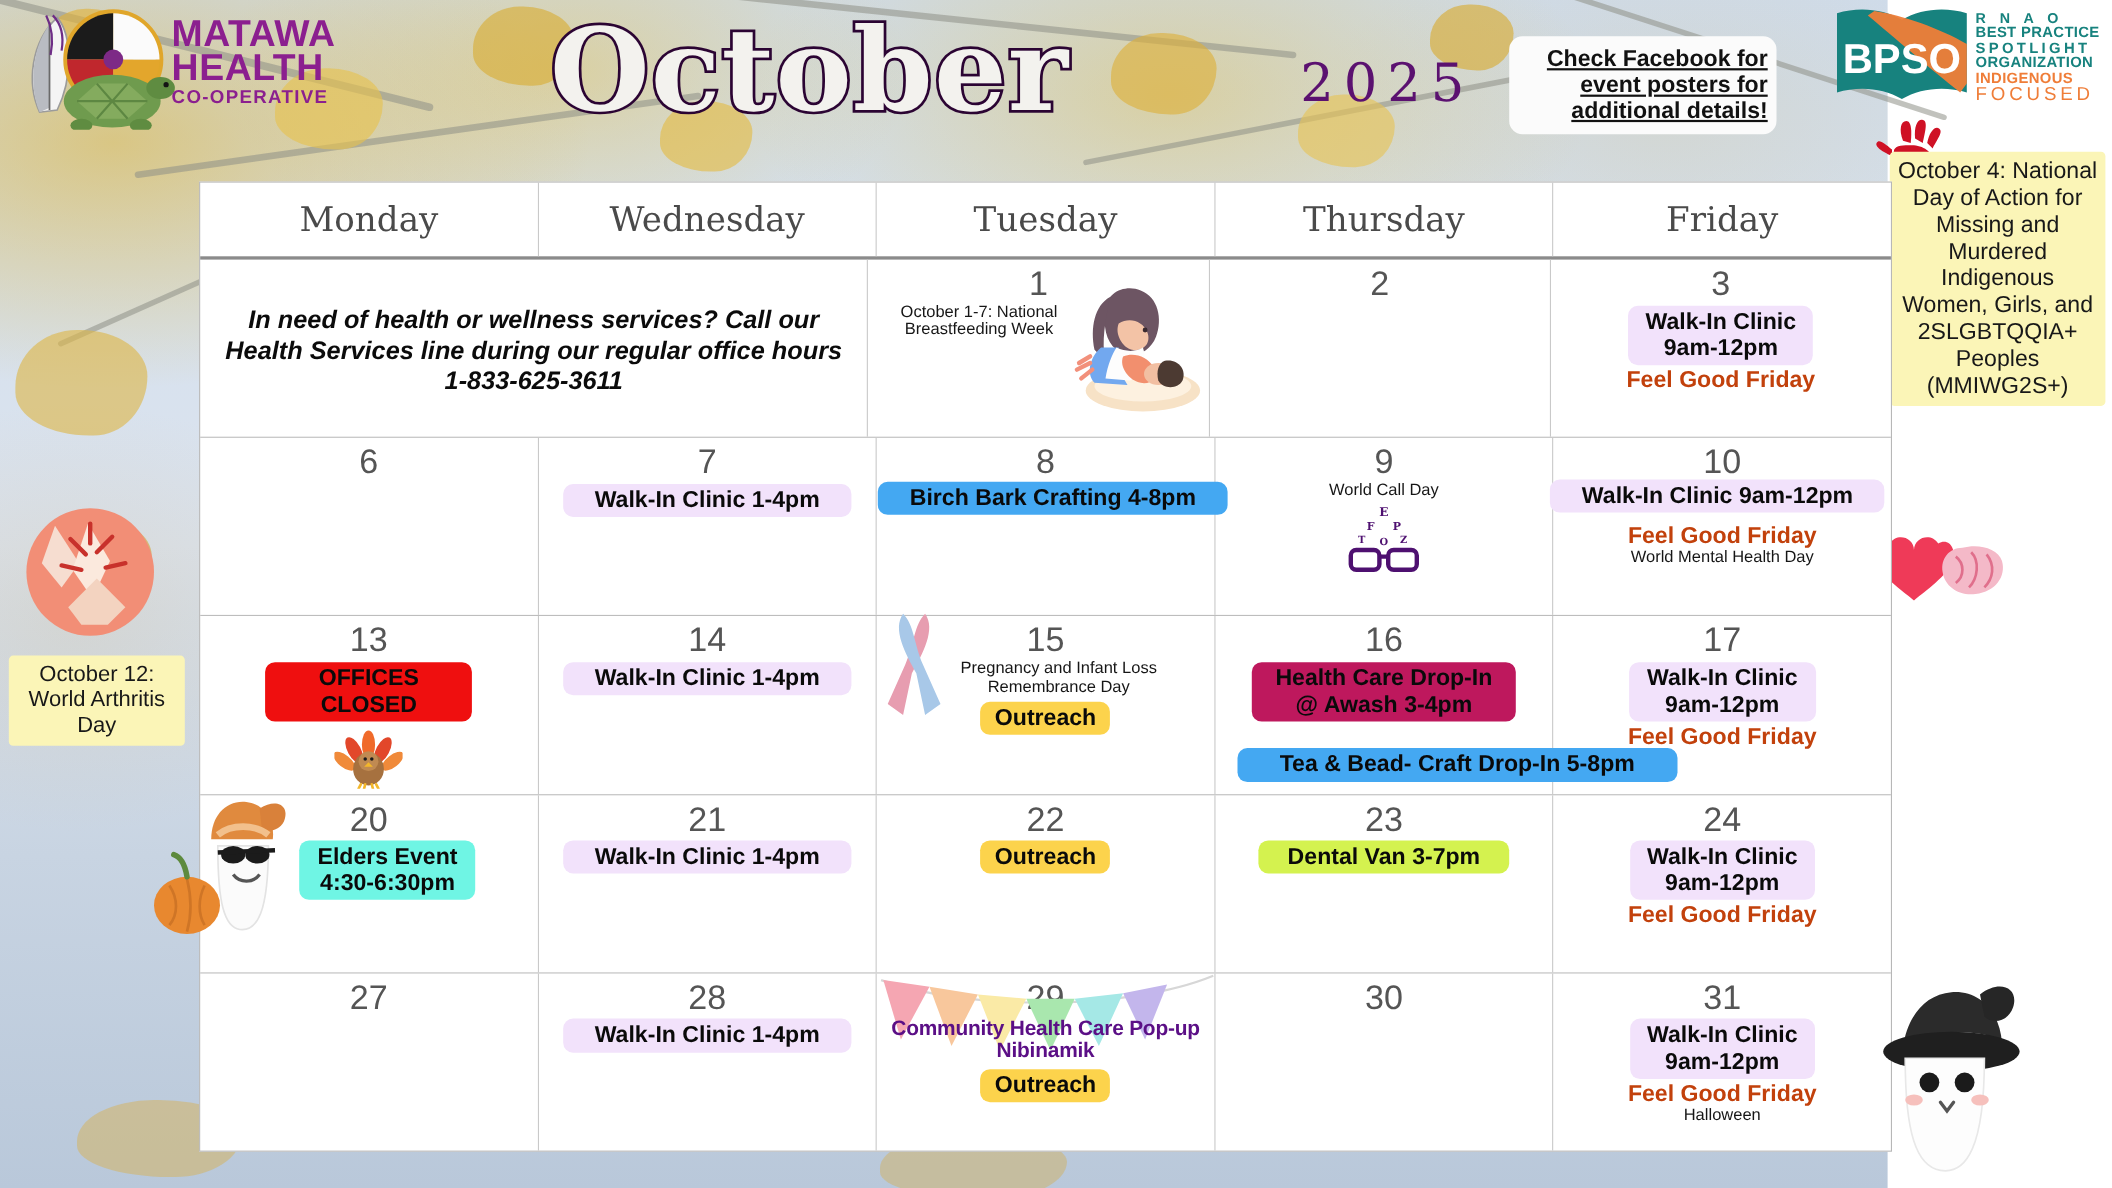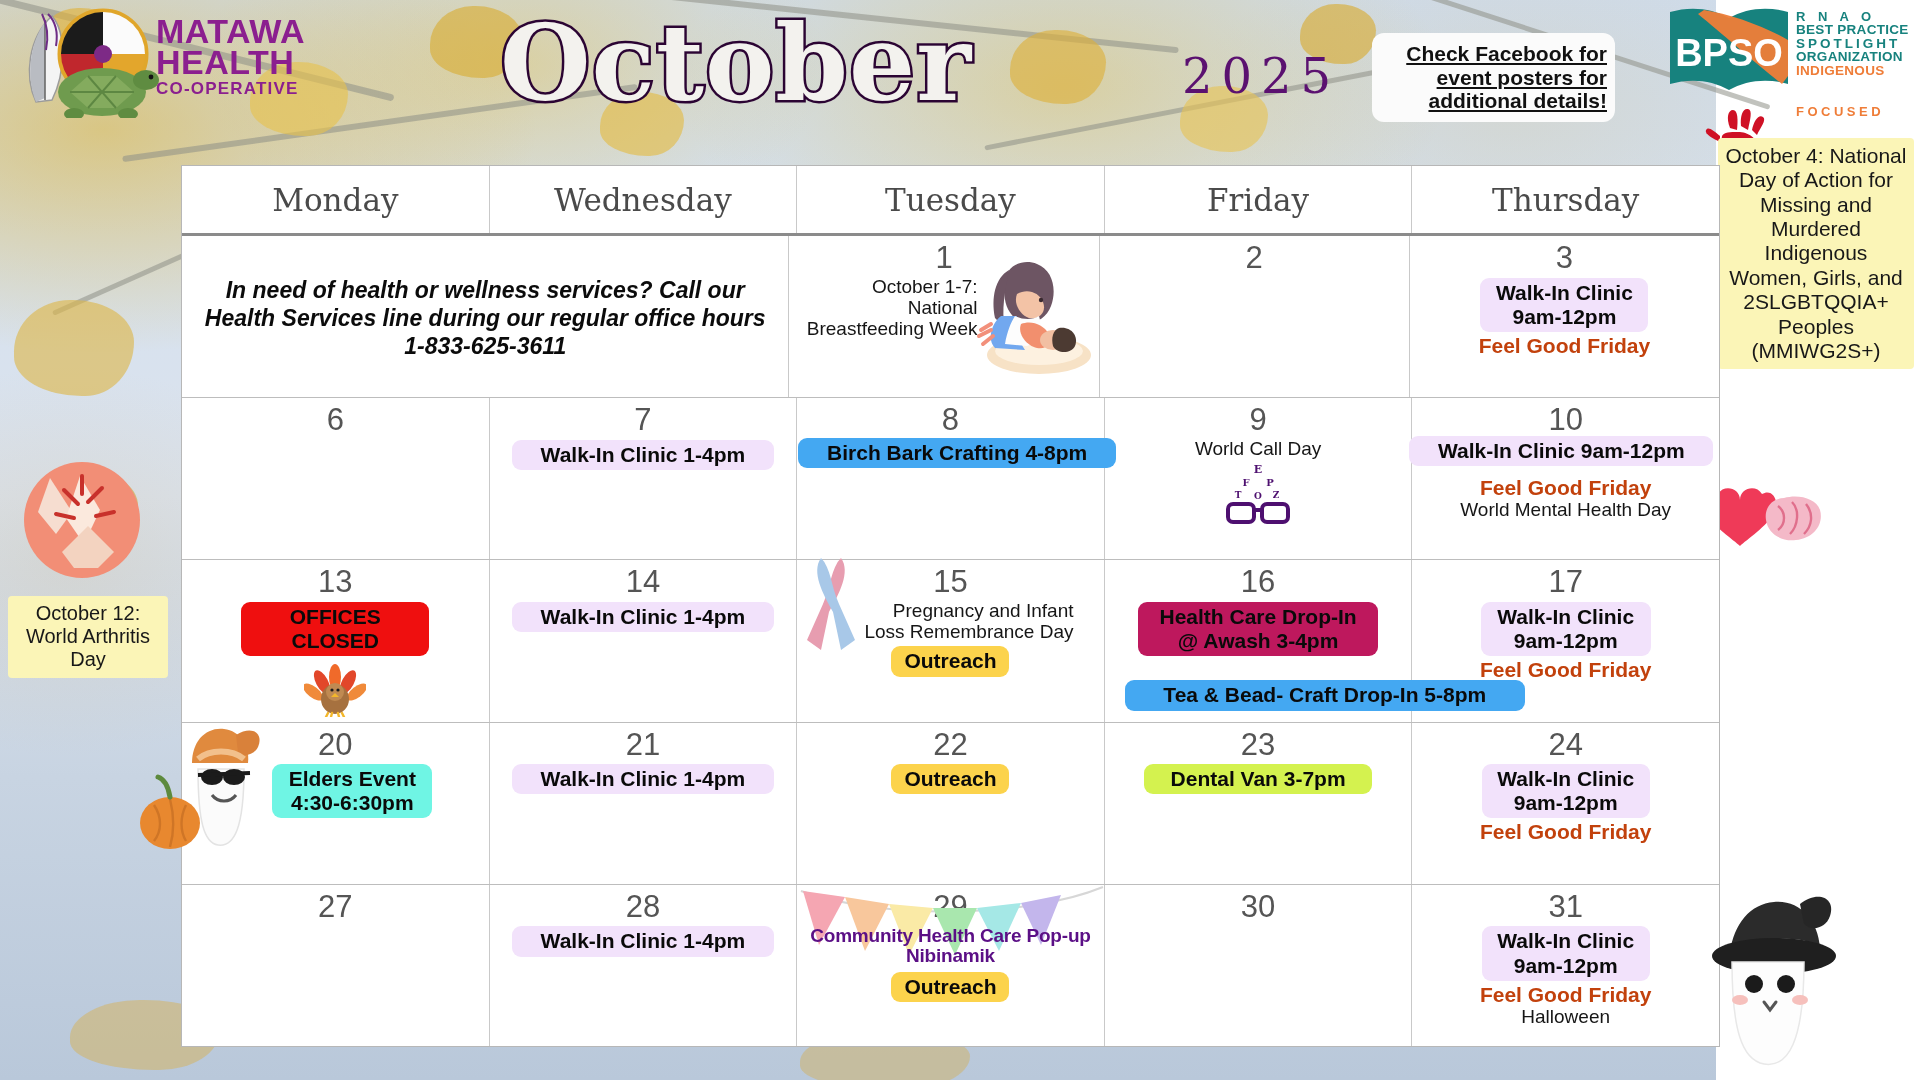--- a/index.html
+++ b/index.html
@@ -49,21 +49,21 @@
 
   
   .bpso { position: absolute; left: 1668px; top: 2px; width: 248px; height: 104px; }
   .bpso-mark { position: absolute; left: 0; top: 4px; width: 122px; height: 92px; }
   .bpso-words { position: absolute; left: 128px; top: 8px; line-height: 1.0; }
   .bw1 { color: #17827e; font-size: 13px; font-weight: 700; letter-spacing: 4.5px; }
   .bw2 { color: #17827e; font-size: 13.5px; font-weight: 700; letter-spacing: .3px; }
   .bw3 { color: #17827e; font-size: 13.5px; font-weight: 700; letter-spacing: 3px; }
   .bw4 { color: #17827e; font-size: 13.5px; font-weight: 700; letter-spacing: .3px; }
   .bw5 { color: #ef7d38; font-size: 13.5px; font-weight: 700; letter-spacing: .3px; }
-  .bw6 { color: #ef7d38; font-size: 13px; font-weight: 700; letter-spacing: 3.5px; margin-top: 28px; }
+  .bw6 { color: #ef7d38; font-size: 17px; font-weight: 400; letter-spacing: 3.5px; }
 
   
   .note {
     position: absolute; background: #fbf5b7; color: #181818;
     text-align: center; line-height: 1.16; border-radius: 4px; padding: 6px 7px;
   }
   .note-mmiwg { left: 1718px; top: 138px; width: 196px; font-size: 21px; }
   .note-arthritis { left: 8px; top: 596px; width: 160px; font-size: 20px; }
 
   
@@ -86,21 +86,21 @@
   .cell {
     flex: 1 1 0; border-right: 1px solid #c9c9c9;
     position: relative; padding: 6px 6px 4px;
     display: flex; flex-direction: column; align-items: center;
     overflow: visible;
   }
   .cell:last-child { border-right: none; }
   .cell.merged { flex: 2 2 0; justify-content: center; }
 
   .daynum { font-size: 31px; color: #555; line-height: 1.05; margin-bottom: 1px; }
-  .plain { font-size: 19px; color: #161616; text-align: right; line-height: 1.12; }
+  .plain { font-size: 15px; color: #161616; text-align: center; line-height: 1.12; }
 
   .badge {
     display: inline-block; border-radius: 9px; padding: 3px 10px;
     font-weight: 700; font-size: 21px; color: #0a0a0a;
     text-align: center; line-height: 1.15; margin: 2px 0; z-index: 3; position: relative;
   }
   .b-clinic { background: #f2e2fb; }
   .b-blue   { background: #44a8f2; }
   .b-red    { background: #ef0f0f; }
   .b-salmon { background: #be185d; }
@@ -237,22 +237,22 @@
         <path d="M106 24 C114 34 112 46 104 54"></path>
     </g>
   </svg>
 
   <div class="cal">
 
     <div class="hdr-row">
       <div class="hdr-cell">Monday</div>
       <div class="hdr-cell">Wednesday</div>
       <div class="hdr-cell">Tuesday</div>
+      <div class="hdr-cell">Thursday</div>
       <div class="hdr-cell">Friday</div>
-      <div class="hdr-cell">Thursday</div>
     </div>
 
     <div class="week">
       <div class="cell merged">
         <div class="promo">In need of health or wellness services? Call our Health Services line during our regular office hours 1-833-625-3611</div>
       </div>
 
       <div class="cell">
         <div class="daynum">1</div>
         <div class="plain" style="width:175px;margin-right:108px;">October 1-7: National Breastfeeding Week</div>

